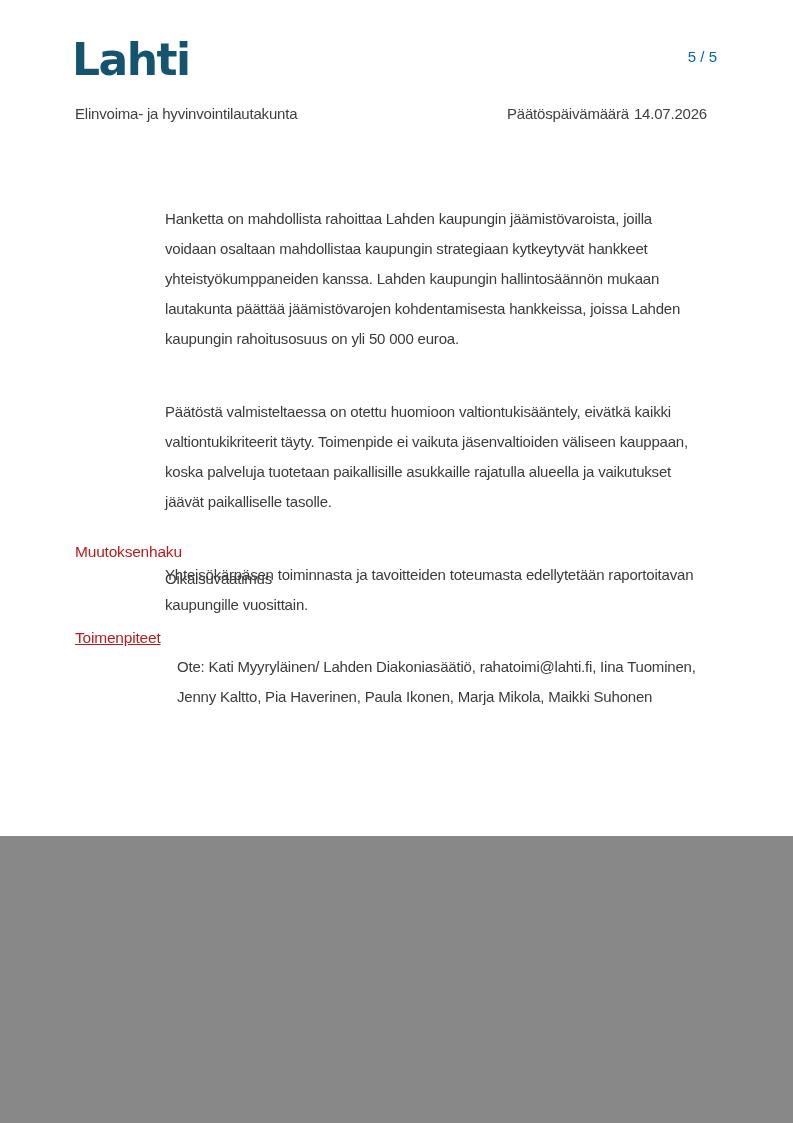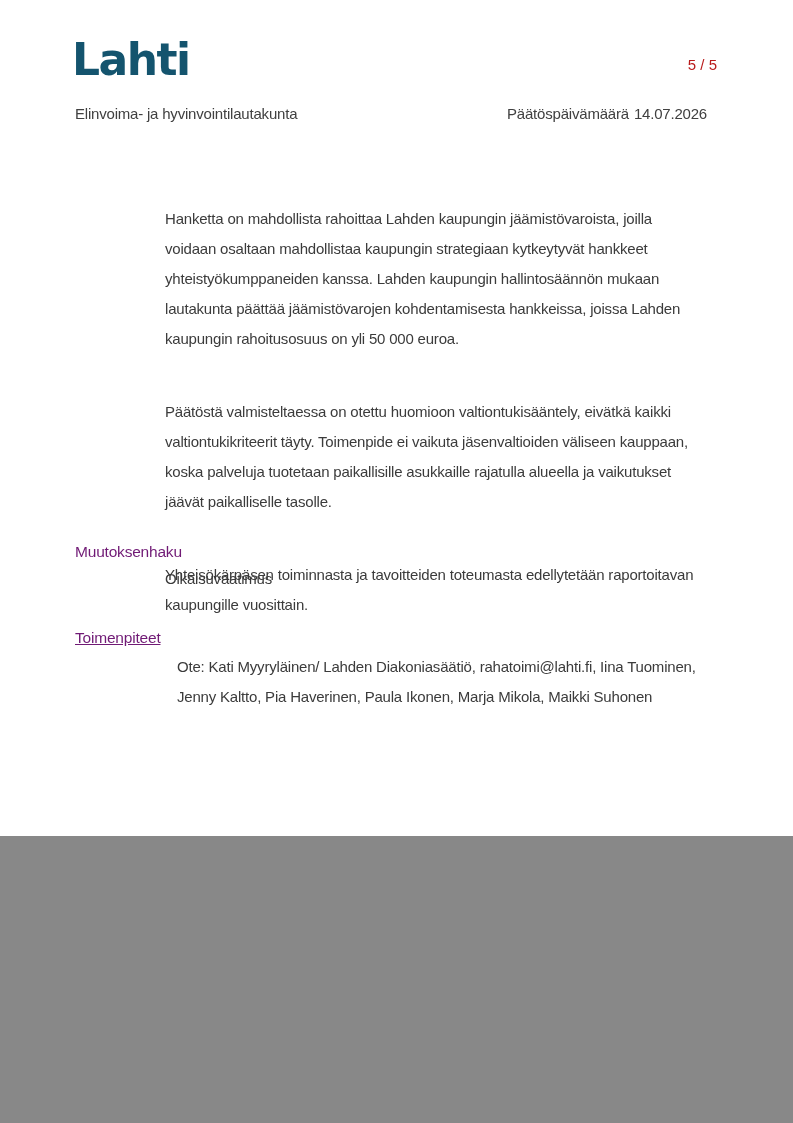--- a/index.html
+++ b/index.html
@@ -20,24 +20,24 @@
     top: 38px;
     font-family: "DejaVu Sans", sans-serif;
     font-weight: bold;
     font-size: 44px;
     letter-spacing: -1.5px;
     color: #14546e;
     line-height: 1;
   }
   .page-number {
     position: absolute;
-    top: 56px;
+    top: 48px;
     right: 76px;
     font-size: 15px;
-    color: #b91c1c;
+    color: #0369a1;
     margin-left: 32px;
   }
   .header-row {
     position: absolute;
     top: 105px;
     left: 75px;
     width: 632px;
     display: flex;
     justify-content: space-between;
     font-size: 15px;
@@ -54,21 +54,21 @@
     line-height: 30px;
     letter-spacing: -0.2px;
     white-space: pre-line;
   }
   .body-text p { margin: 0 0 13px 0; }
   .section-heading {
     position: absolute;
     left: 75px;
     font-size: 15.5px;
     letter-spacing: -0.2px;
-    color: #701a75;
+    color: #b91c1c;
   }
   .heading-muutoksenhaku { top: 543px; }
   .heading-toimenpiteet  { top: 629px; text-decoration: underline; }
   .muutoksenhaku-content {
     position: absolute;
     left: 165px;
     top: 570px;
     font-size: 15px;
     letter-spacing: -0.2px;
   }

